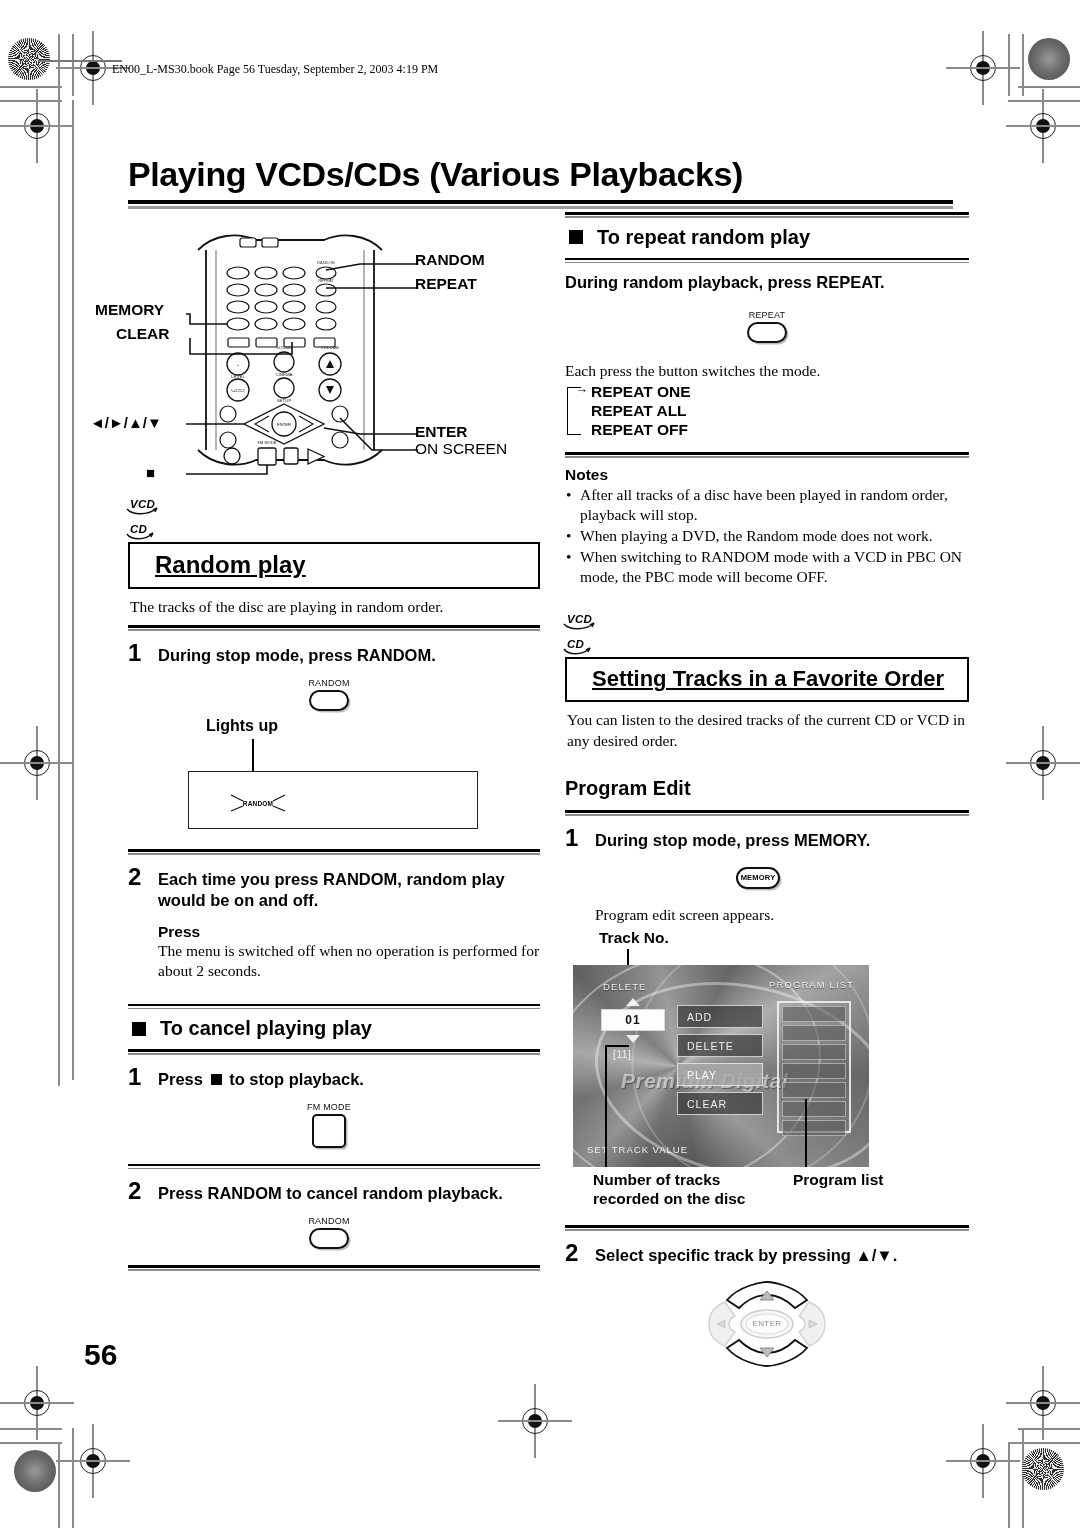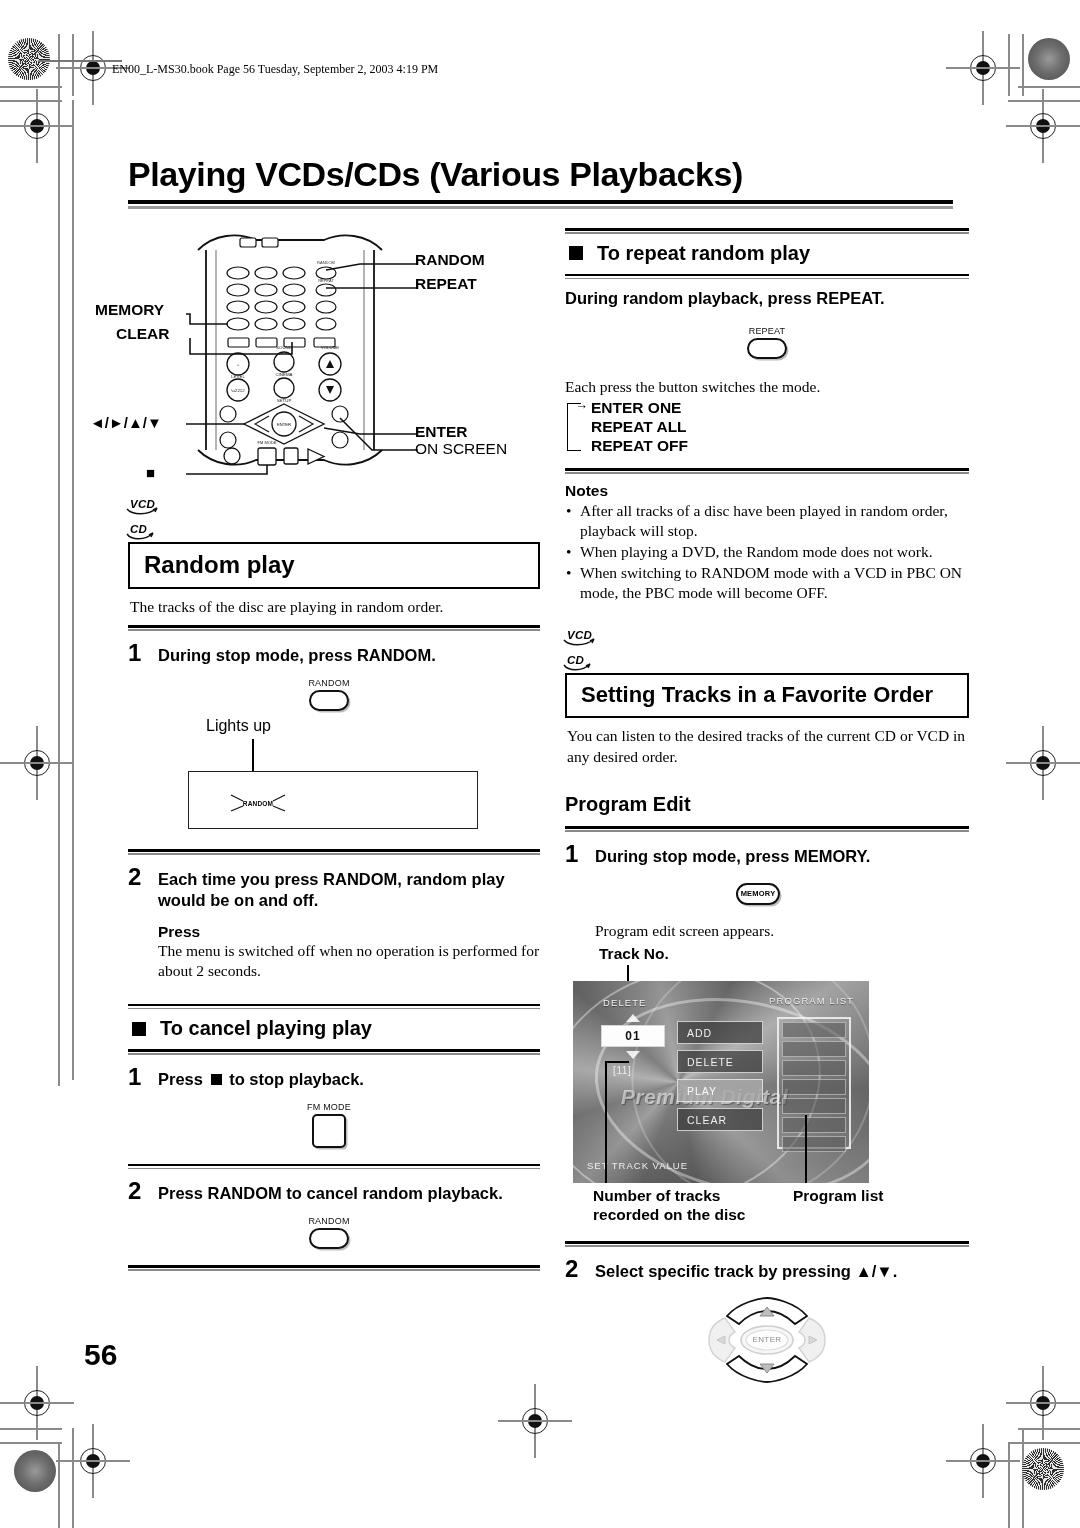--- a/index.html
+++ b/index.html
@@ -58,37 +58,37 @@
   }
   .title-rule-thick {
     position: absolute; left: 128px; top: 200px; width: 825px; height: 4px; background: #000;
   }
   .title-rule-thin {
     position: absolute; left: 128px; top: 206px; width: 825px; height: 2.5px; background: #9a9a9a;
   }
 
   
   .col-left  { position: absolute; left: 128px; top: 228px; width: 412px; }
-  .col-right { position: absolute; left: 565px; top: 228px; width: 404px; }
+  .col-right { position: absolute; left: 565px; top: 212px; width: 404px; }
   .rule-pair  { width: 100%; }
   .rule-pair .a { height: 2.5px; background: #000; }
   .rule-pair .b { height: 1.5px; background: #8a8a8a; margin-top: 1.5px; }
 
   
   .disc-icons { display: flex; gap: 10px; margin-bottom: 4px; flex-direction: column; }
   .disc-icon {
     position: relative; font-size: 11.5px; font-weight: bold; font-style: italic;
     font-family: "Liberation Sans", sans-serif; letter-spacing: 0.3px;
     padding: 0 2px 3px 2px;
   }
   .disc-icon svg { position: absolute; left: -2px; bottom: -3px; }
 
   .boxed-heading {
-    border: 2.5px solid #000; padding: 7px 0 8px 14px;
-    font-size: 24px; font-weight: bold; color: #000;
+    border: 2.5px solid #000; padding: 7px 0 8px 25px;
+    font-size: 24px; font-weight: bold; color: #000; text-decoration: underline;
   }
 
   
   .sq-heading {
     display: flex; align-items: center; gap: 14px;
     font-size: 20px; font-weight: bold; padding: 8px 0 9px 4px;
   }
   .sq-bullet { width: 14px; height: 14px; background: #000; flex: none; }
 
   .plain-heading { font-size: 20px; font-weight: bold; padding: 10px 0 10px 0; }
@@ -132,21 +132,21 @@
 
   
   .cycle { position: relative; padding-left: 26px; margin-top: 2px; }
   .cycle .bracket { position: absolute; left: 2px; top: 4px; width: 14px; height: 48px;
      border-left: 1.8px solid #000; border-top: 1.8px solid #000; border-bottom: 1.8px solid #000; }
   .cycle .arrow { position: absolute; left: 10px; top: -2px; font-size: 13px; }
   .cycle div.item { font-size: 15.5px; font-weight: bold; line-height: 1.22; }
 
   
   .lights-block { position: relative; margin-top: 6px; height: 128px; }
-  .lights-label { position: absolute; left: 78px; top: 0; font-size: 16px; font-weight: normal; }
+  .lights-label { position: absolute; left: 78px; top: 0; font-size: 16px; font-weight: bold; }
   .lights-leader { position: absolute; left: 124px; top: 22px; width: 1.8px; height: 52px; background: #000; }
   .display-panel {
     position: absolute; left: 60px; top: 54px; width: 290px; height: 58px;
     border: 1.8px solid #222; background: #fff;
   }
   .blink-indicator { position: absolute; left: 40px; top: 18px; width: 58px; height: 26px; }
   .blink-indicator .txt {
     position: absolute; left: 50%; top: 50%; transform: translate(-50%,-50%);
     font-size: 6.5px; font-weight: bold; letter-spacing: 0.2px;
   }
@@ -562,21 +562,21 @@
     <div class="btn-wrap" style="margin-top:18px;">
       <div class="btn-cap">REPEAT</div>
       <div class="btn-oval"></div>
     </div>
 
     <p class="body-serif" style="margin-top:18px;">Each press the button switches the mode.</p>
 
     <div class="cycle">
       <div class="bracket"></div>
       <div class="arrow">→</div>
-      <div class="item">ENTER ONE</div>
+      <div class="item">REPEAT ONE</div>
       <div class="item">REPEAT ALL</div>
       <div class="item">REPEAT OFF</div>
     </div>
 
     <div class="rule-pair" style="margin-top:12px;">
         <div class="a"></div>
         <div class="b"></div>
       </div>
 
     <div style="margin-top:8px;">

